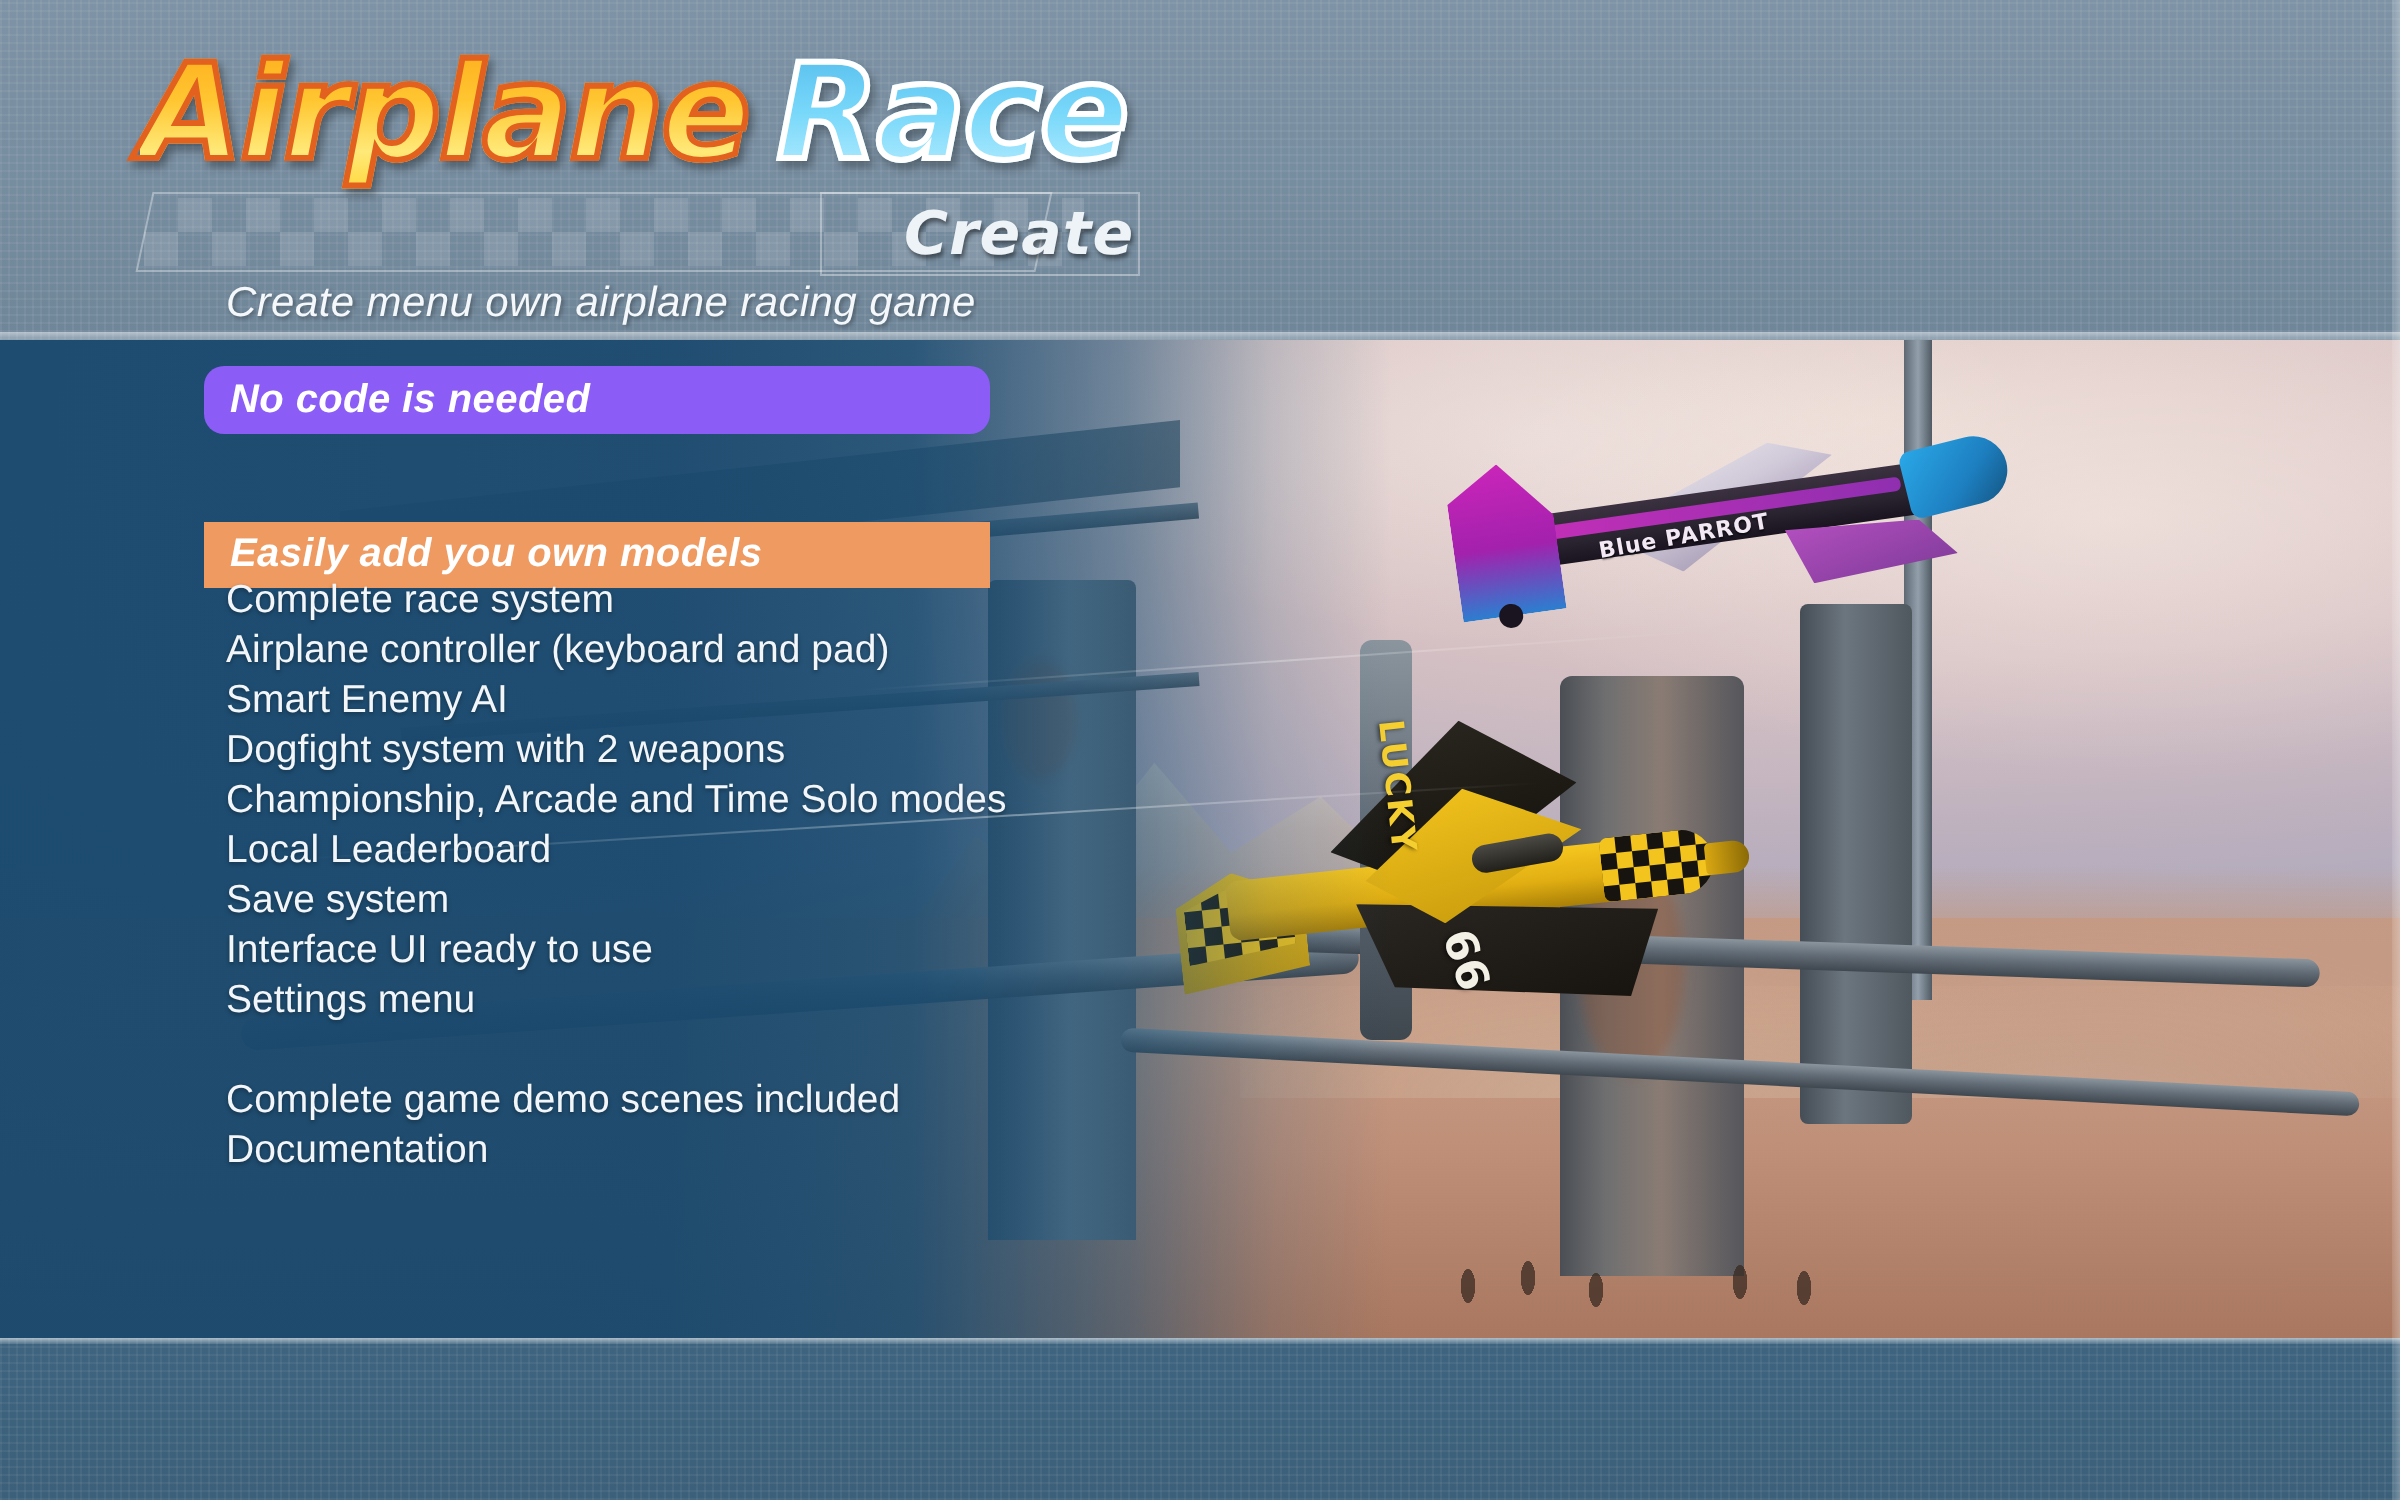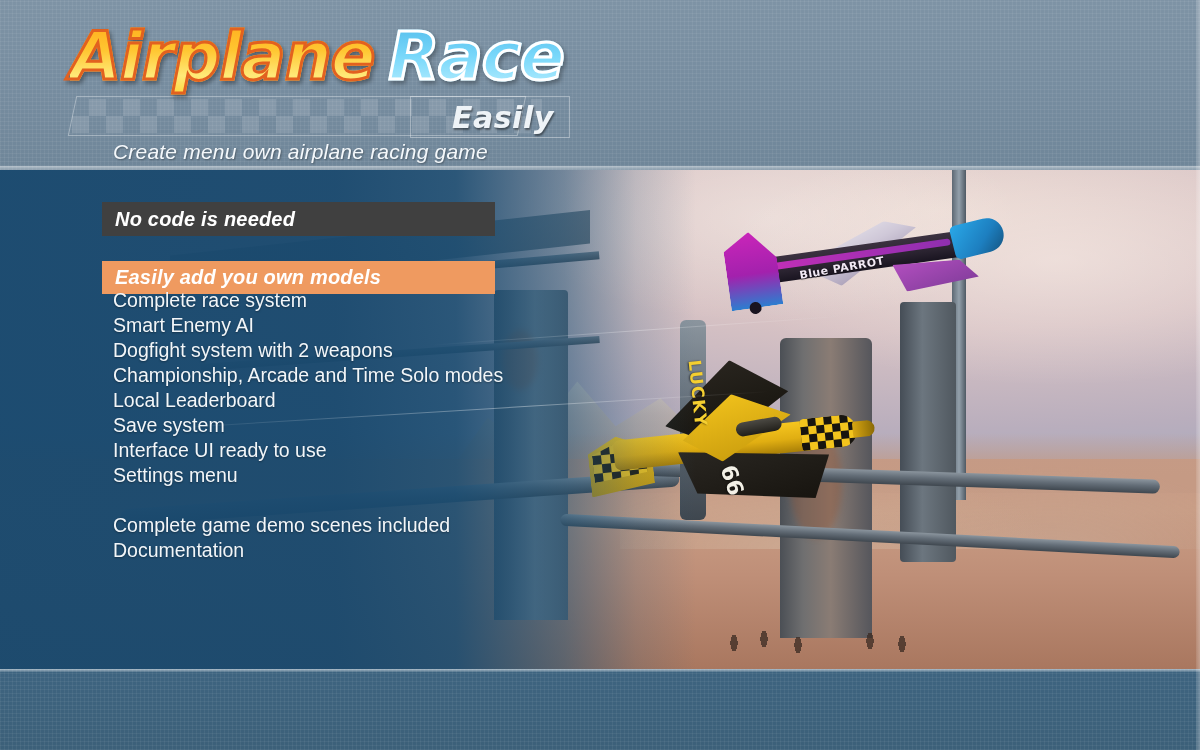--- a/index.html
+++ b/index.html
@@ -267,21 +267,21 @@
   
   .content{ position:absolute; left:0; top:170px; width:1200px; height:499px; }
 
   .banner{
     position:absolute; left:102px; width:393px; height:34px;
     display:flex; align-items:center;
     font-family:"Liberation Sans Narrow","Liberation Sans", sans-serif;
     font-weight:bold; font-style:italic; font-size:20px; color:#ffffff;
     padding-left:13px; letter-spacing:.2px;
   }
-  .banner-1{ top:32px; background:#404040; }
+  .banner-1{ top:13px; background:#8b5cf6;border-radius:10px; }
   .banner-2{ top:58px; height:33px; background:#ef9a60;margin-top:33px; }
 
   .feature-list{
     position:absolute; left:113px; top:118px; width:540px;
   }
   .feature-list li{
     list-style:none;
     font-family:"Liberation Sans Narrow","Liberation Sans", sans-serif;
     font-size:19.5px; line-height:25px; color:#f2f6f9;
     text-shadow:0 1px 2px rgba(0,0,0,.35);
@@ -312,21 +312,21 @@
 <div class="page">
 
   <div class="header">
     <div class="checker-band"></div>
     <div class="logo-frame"></div>
     <div class="creator-frame"></div>
 
     <div class="logo">
       <span class="w1 w1o">Airplane</span><span class="w1">Airplane</span><span class="w2">Race</span>
     </div>
-    <div class="creator">Easily</div>
+    <div class="creator">Create</div>
     <div class="subtitle">Create menu own airplane racing game</div>
   </div>
 
   <div class="scene">
     <div class="sky"></div>
     <div class="haze"></div>
     <div class="mountain"></div>
     <div class="ground"></div>
     <div class="dunes"></div>
 
@@ -377,20 +377,21 @@
     <div class="speedline"></div>
     <div class="speedline2"></div>
   </div>
 
   <div class="content">
     <div class="banner banner-1">No code is needed</div>
     <div class="banner banner-2">Easily add you own models</div>
 
     <ul class="feature-list">
       <li>Complete race system</li>
+      <li>Airplane controller (keyboard and pad)</li>
       <li>Smart Enemy AI</li>
       <li>Dogfight system with 2 weapons</li>
       <li>Championship, Arcade and Time Solo modes</li>
       <li>Local Leaderboard</li>
       <li>Save system</li>
       <li>Interface UI ready to use</li>
       <li>Settings menu</li>
       <li class="spacer"></li>
       <li>Complete game demo scenes included</li>
       <li>Documentation</li>

